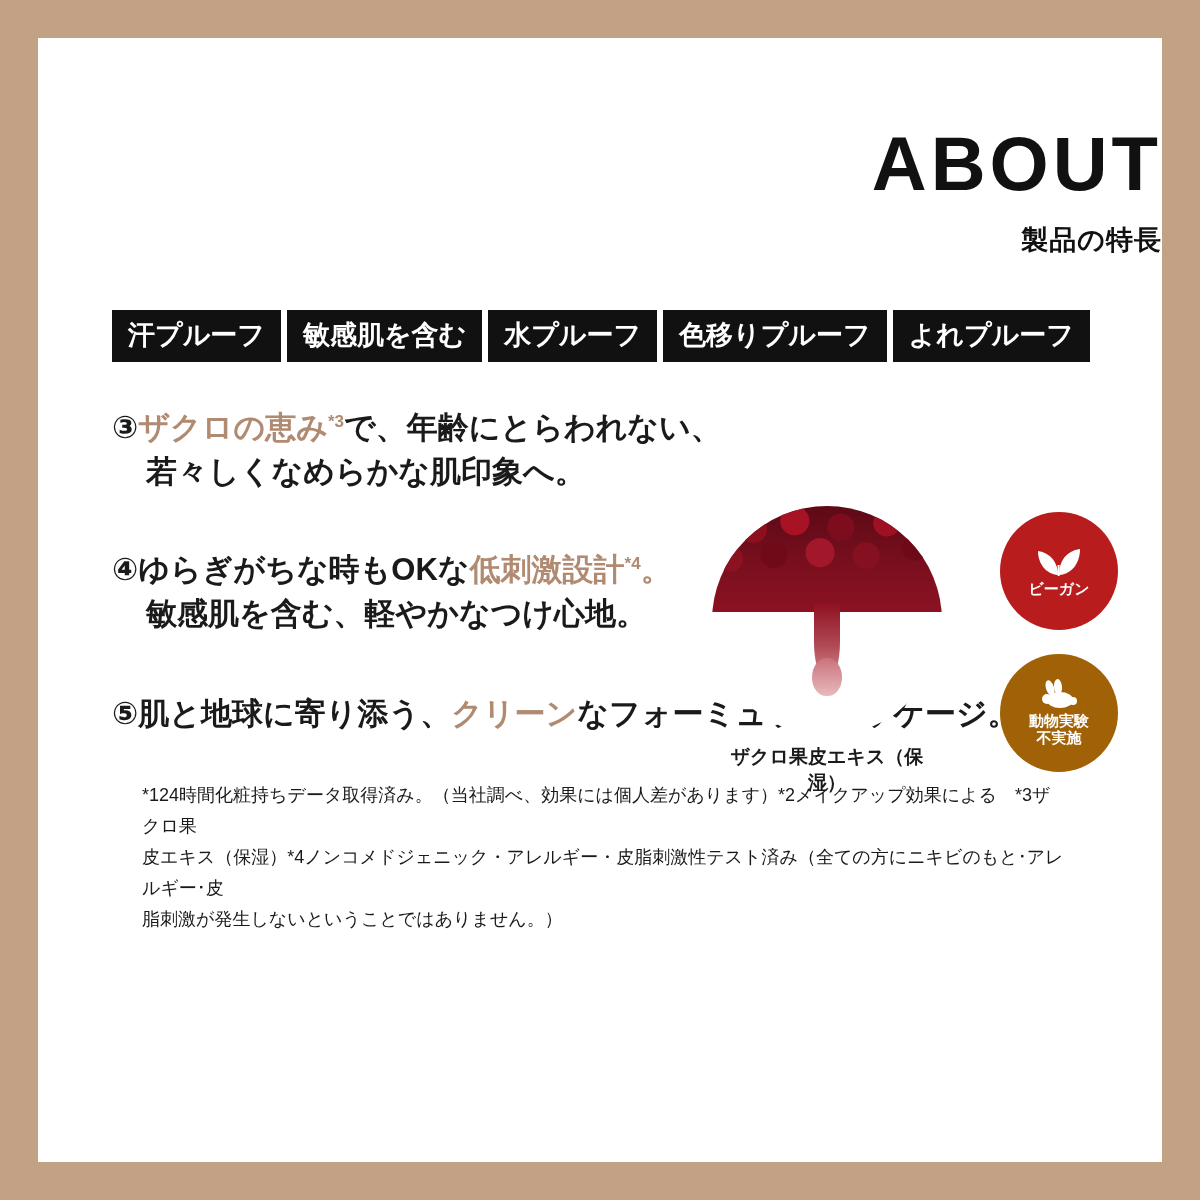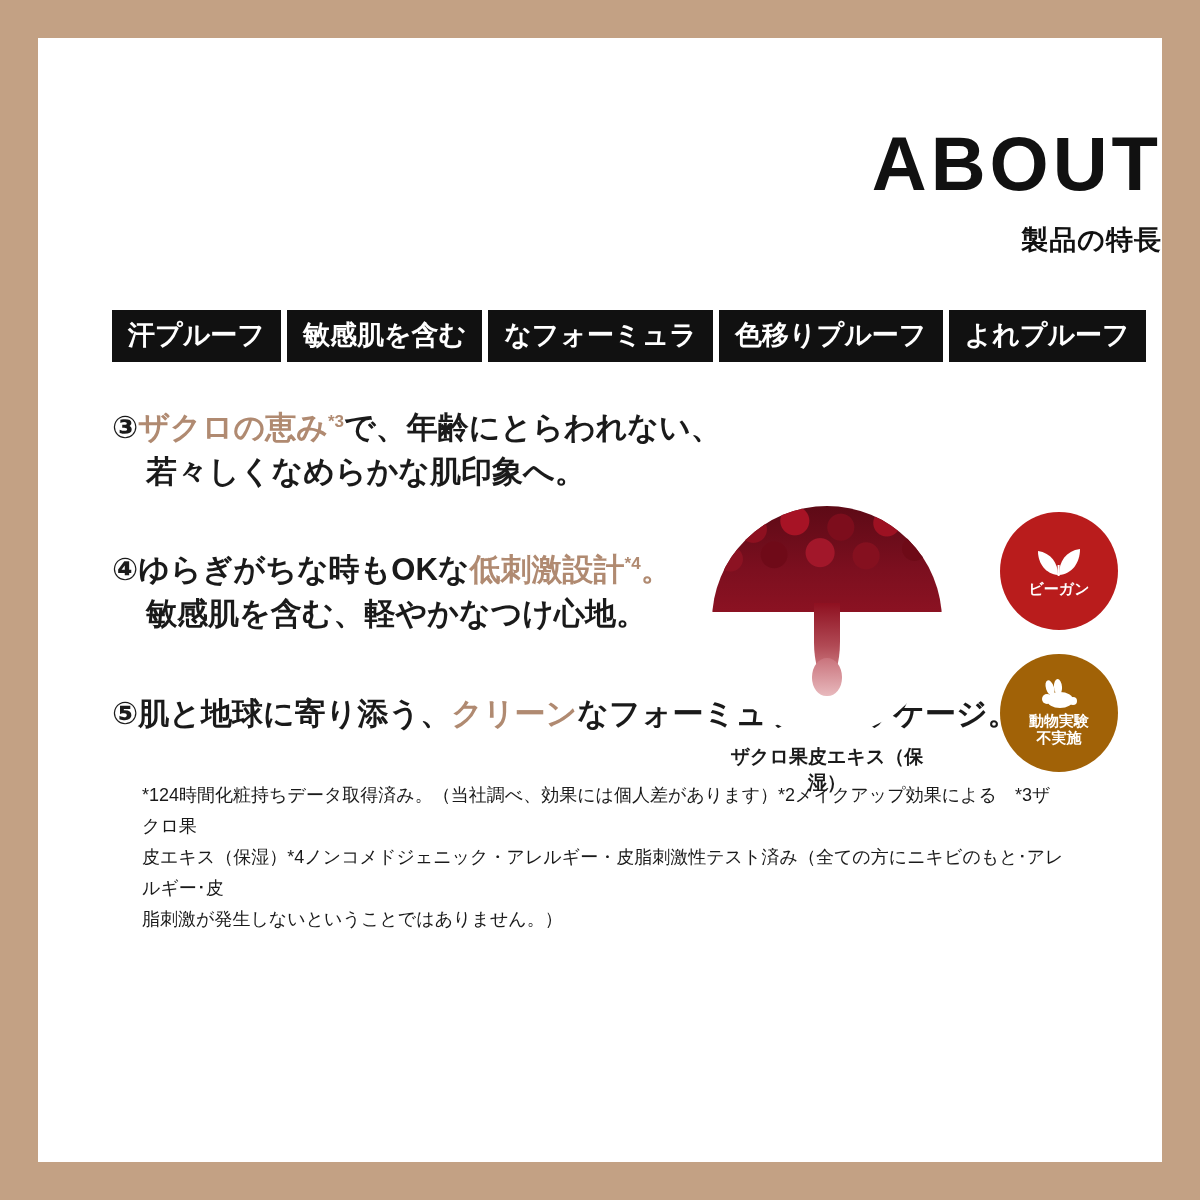--- a/index.html
+++ b/index.html
@@ -234,21 +234,21 @@
           <span class="badge-label">動物実験
 不実施</span>
         </div>
       </div>
     </div>
 
 
     <div class="tags">
       <div class="tag">汗プルーフ</div>
       <div class="tag">敏感肌を含む</div>
-      <div class="tag">なフォーミュラ</div>
+      <div class="tag">水プルーフ</div>
       <div class="tag">色移りプルーフ</div>
       <div class="tag">よれプルーフ</div>
     </div>
 
 
     <div class="feature f3">
       <span>③</span><span class="accent">ザクロの恵み</span><sup class="accent">*3</sup><span>で、年齢にとらわれない、</span>
       <span class="indent">若々しくなめらかな肌印象へ。</span>
     </div>
 

